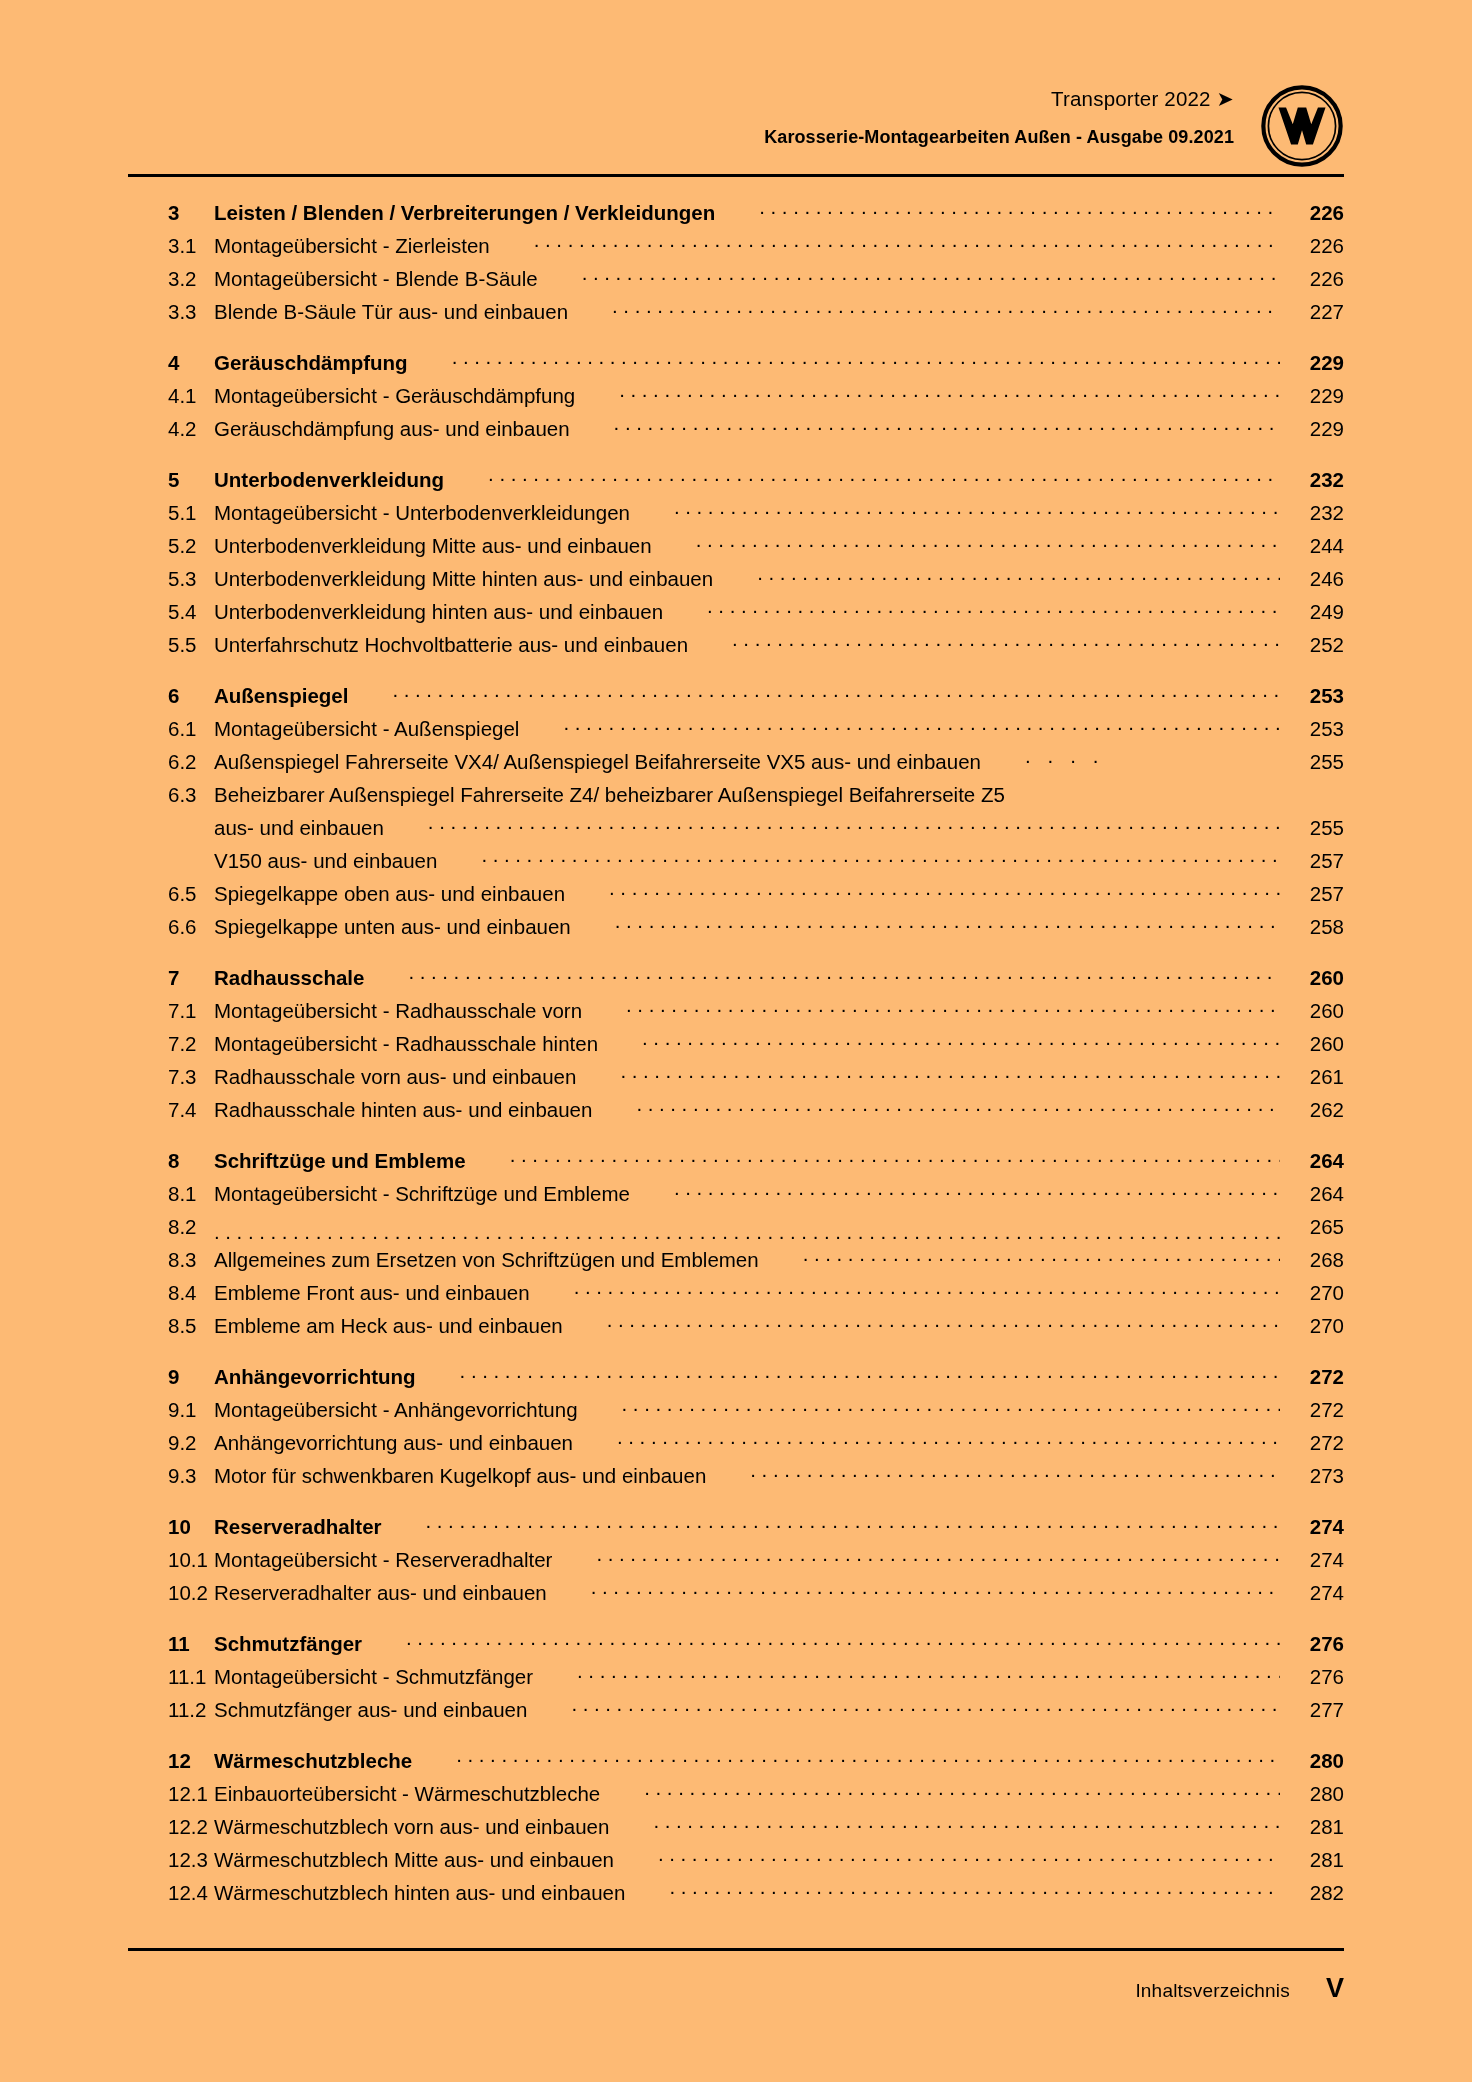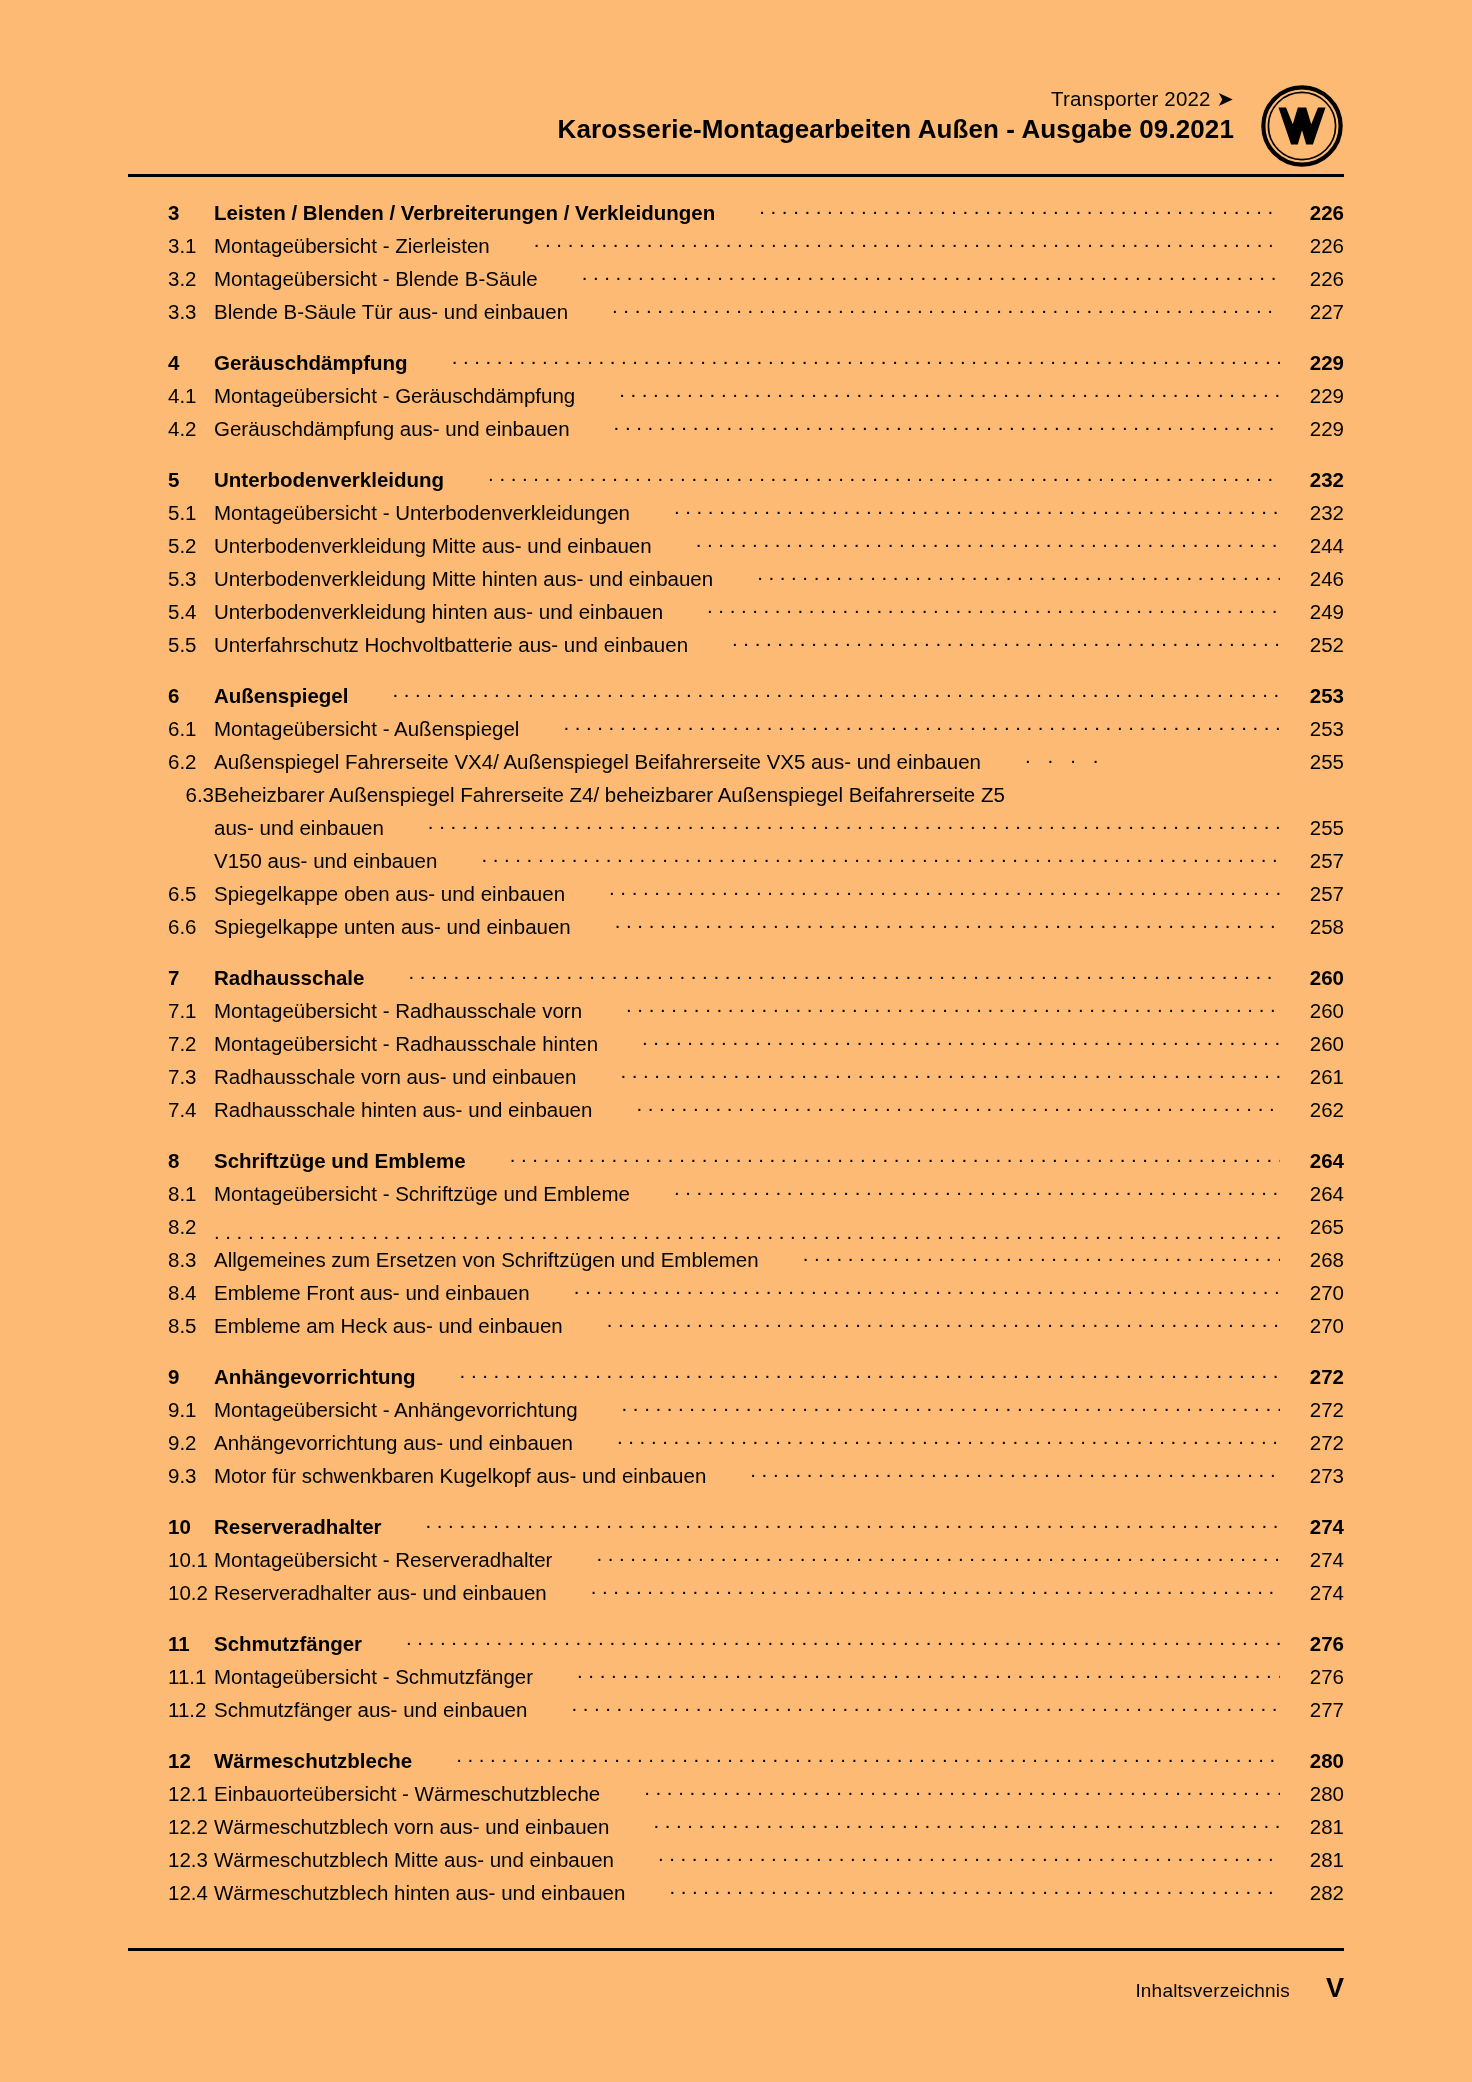--- a/index.html
+++ b/index.html
@@ -34,26 +34,26 @@
     top: 0;
     text-align: right;
   }
   .header-line1 {
     font-size: 20.5px;
     line-height: 30px;
     letter-spacing: 0.2px;
     white-space: nowrap;
   }
   .header-line2 {
-    font-size: 26px;
+    font-size: 18px;
     line-height: 30px;
     font-weight: bold;
     letter-spacing: 0.1px;
     white-space: nowrap;
-    margin-top: 0;
+    margin-top: 8px;
   }
   .vw-logo {
     position: absolute;
     right: 0;
     top: 0;
     width: 84px;
     height: 84px;
   }
   .header-rule {
     position: absolute;
@@ -128,21 +128,20 @@
   }
   .row.multi .mline {
     display: flex;
     align-items: flex-end;
   }
   .row.multi .mline .num {
     width: 86px;
     flex: 0 0 86px;
     padding-left: 40px;
     box-sizing: border-box;
-    text-align: right;
   }
   .row.multi .mline .lbl {
     flex: 0 0 auto;
     padding-right: 8px;
     text-align: right;
   }
 
   
   .footer-rule {
     position: absolute;

